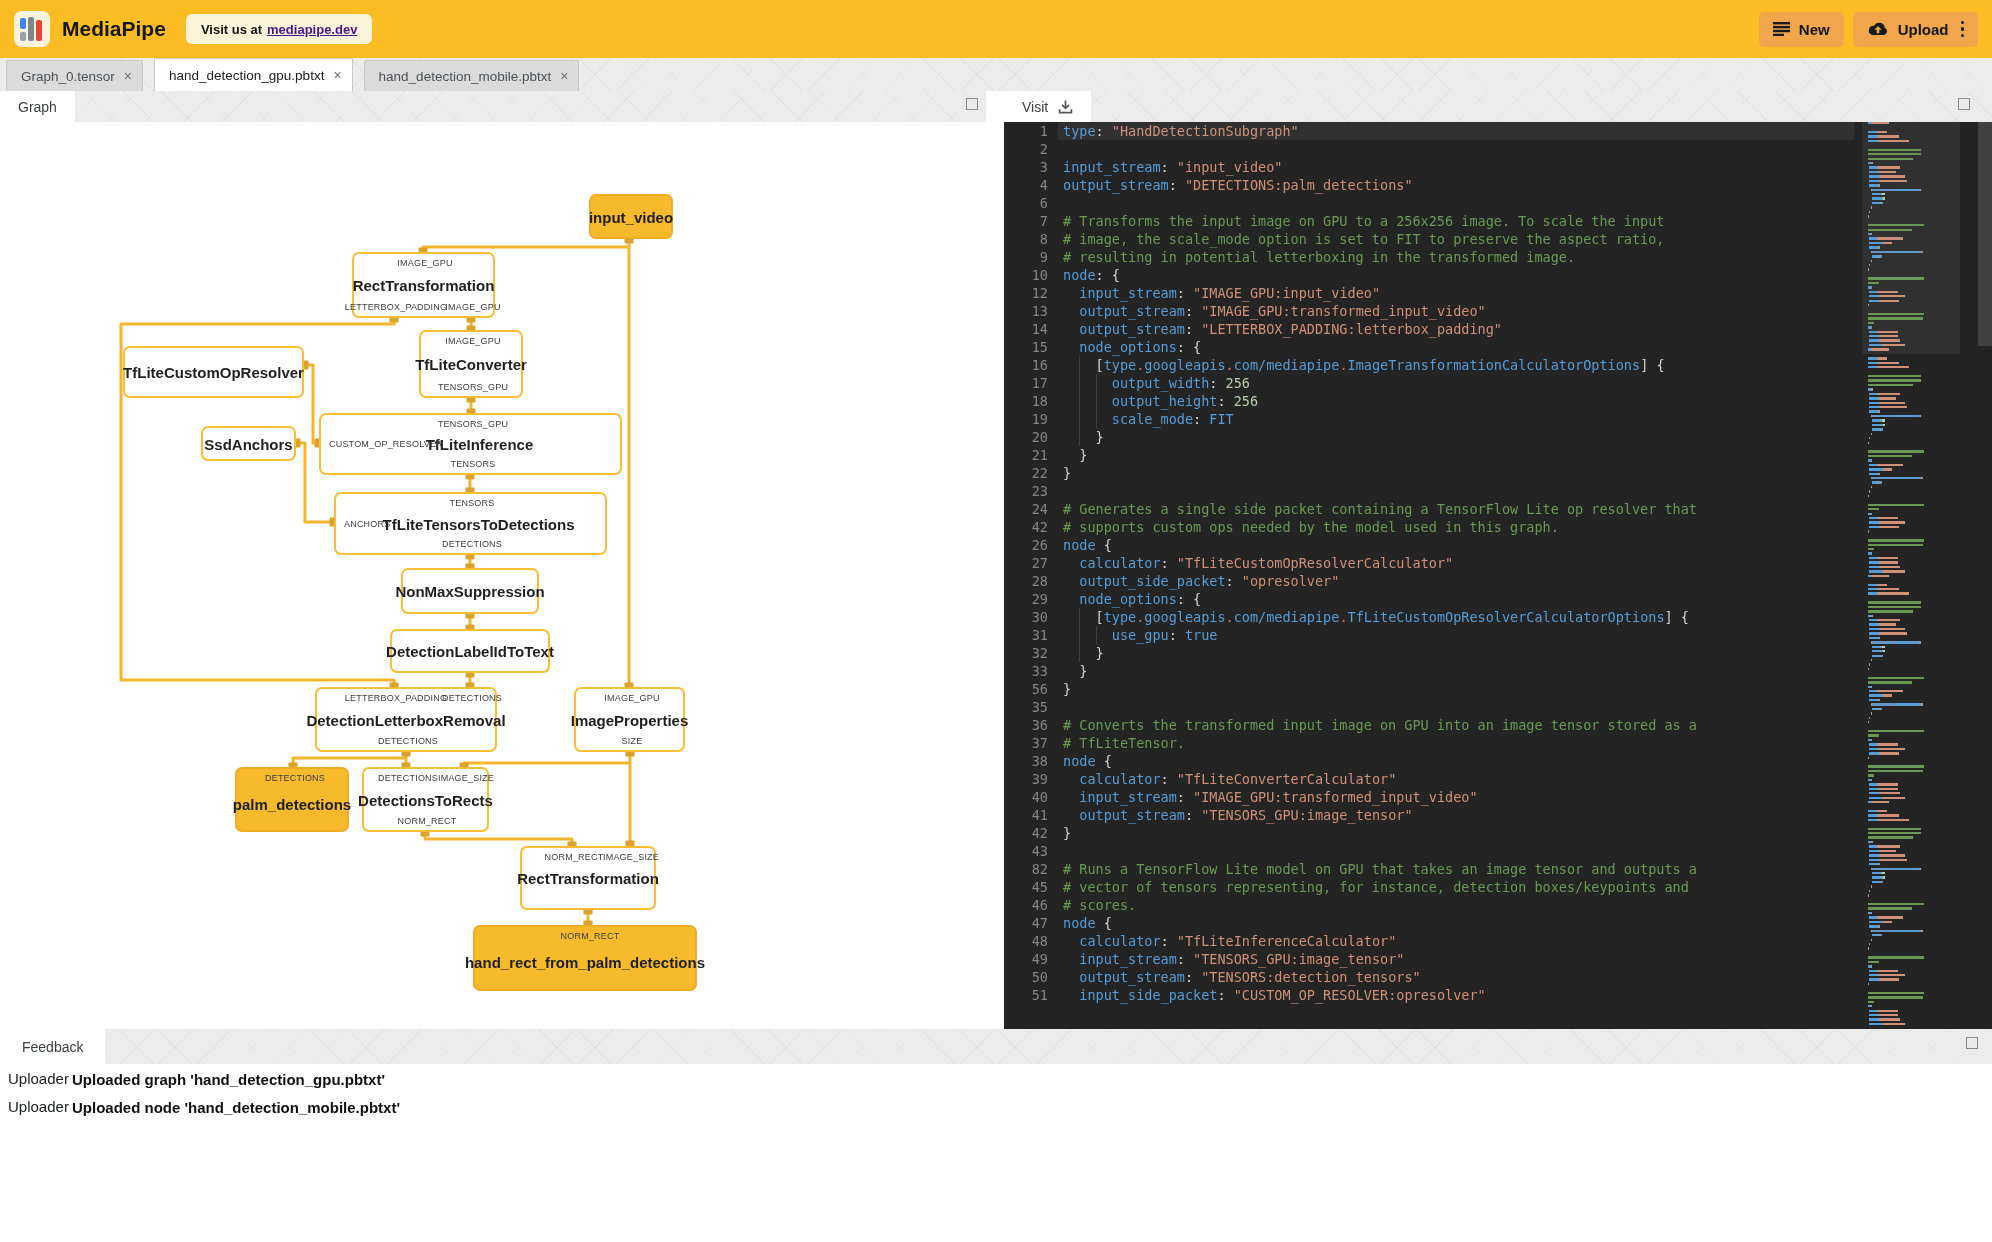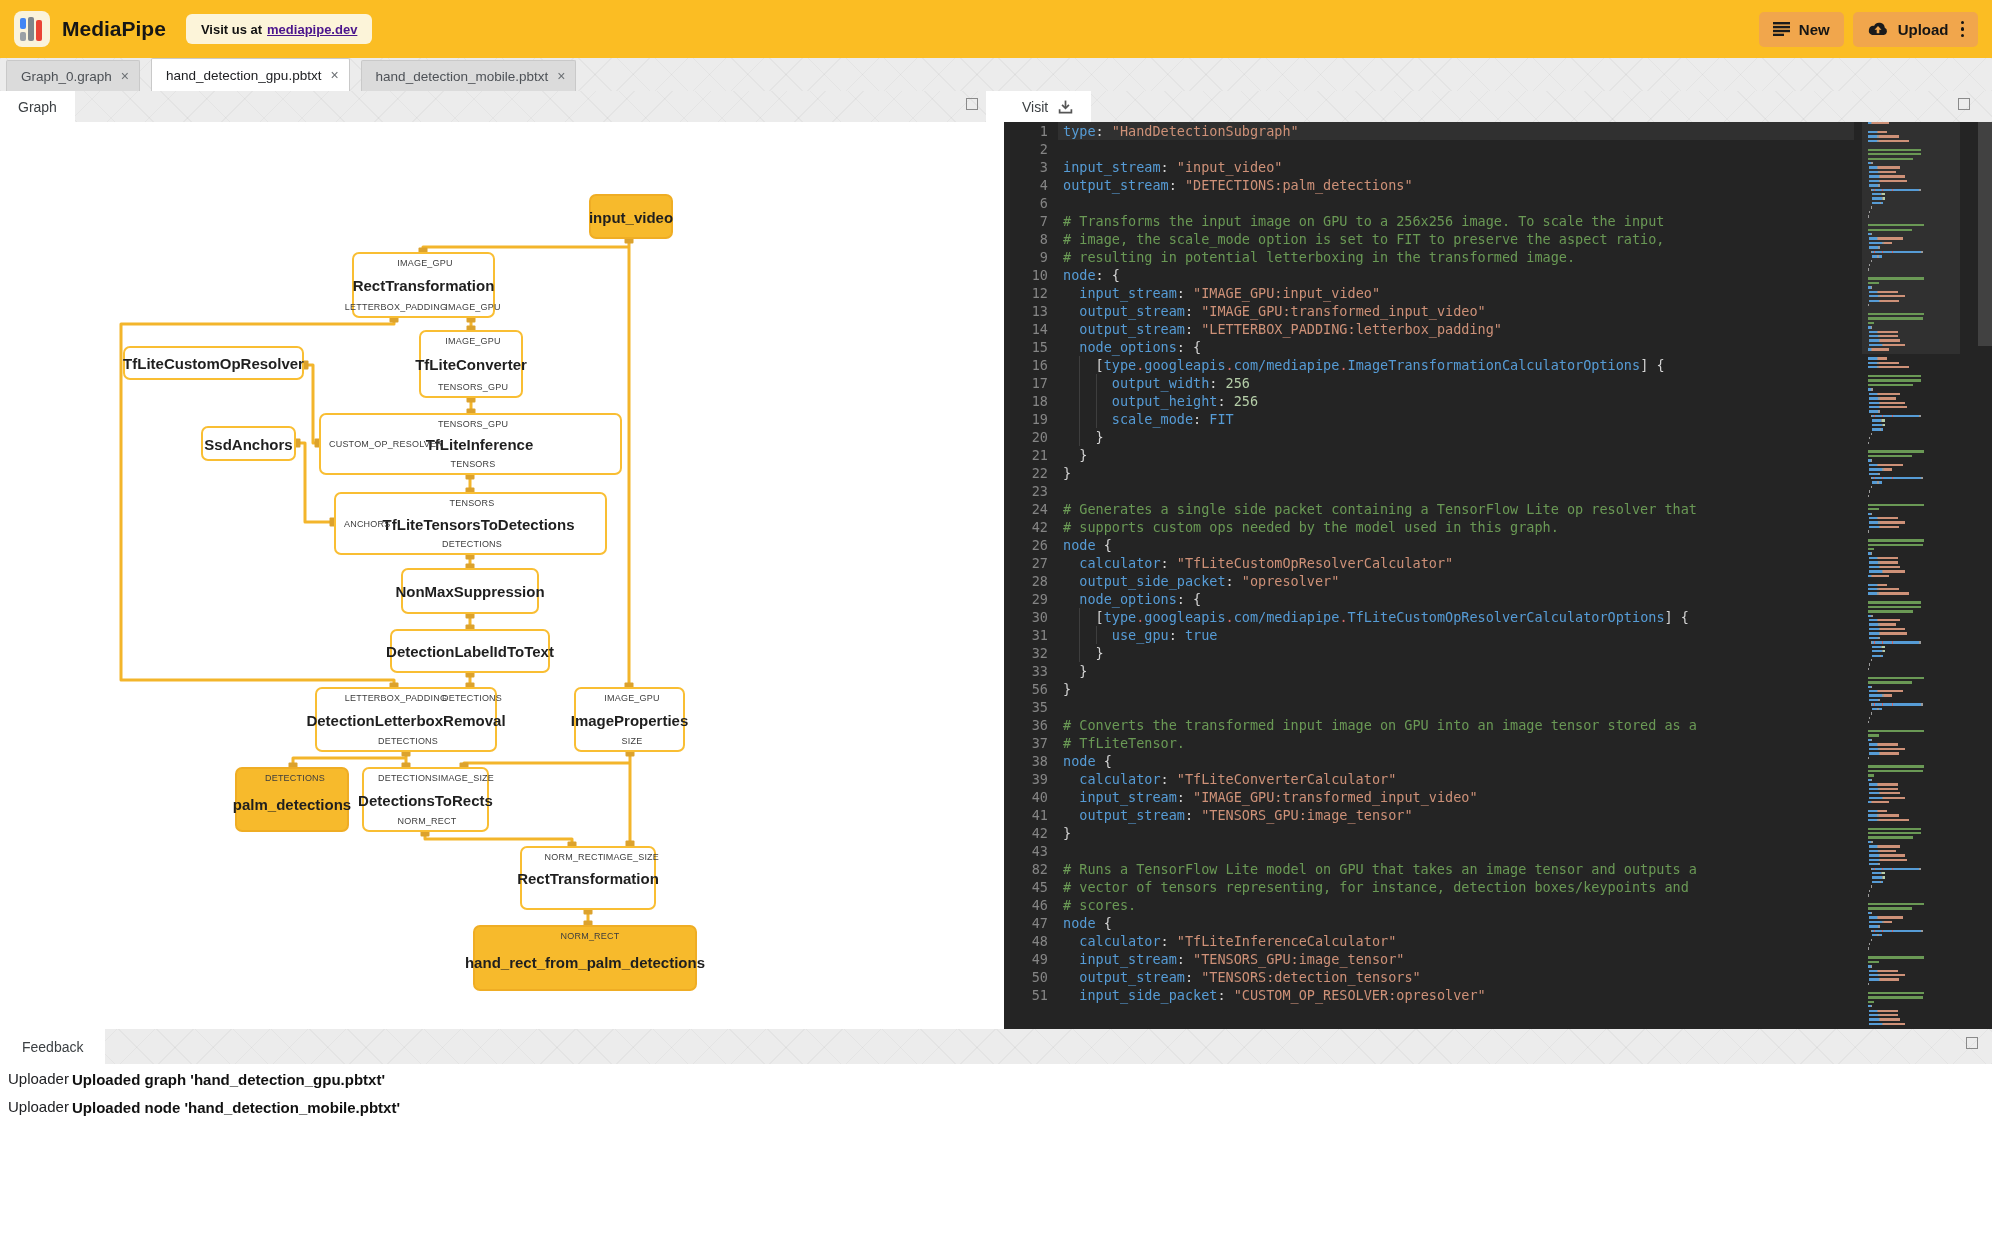--- a/index.html
+++ b/index.html
@@ -112,21 +112,21 @@
     <span class="kebab">
         <i></i>
         <i></i>
         <i></i>
       </span>
   </div>
 </div>
 
 <div class="filetabs hatch" id="file-tabs">
     <div class="ftab">
-      <span>Graph_0.graph</span>
+      <span>Graph_0.tensor</span>
       <span class="x">×</span>
     </div>
     <div class="ftab active">
       <span>hand_detection_gpu.pbtxt</span>
       <span class="x">×</span>
     </div>
     <div class="ftab">
       <span>hand_detection_mobile.pbtxt</span>
       <span class="x">×</span>
     </div>
@@ -211,21 +211,21 @@
         <div class="title">RectTransformation</div>
         <div class="gport top" style="left: 71px;">IMAGE_GPU</div>
         <div class="gport bot" style="left: 42px;">LETTERBOX_PADDING</div>
         <div class="gport bot" style="left: 119px;">IMAGE_GPU</div>
       </div>
       <div class="gnode" style="left: 419px; top: 208px; width: 104px; height: 68px;">
         <div class="title">TfLiteConverter</div>
         <div class="gport top" style="left: 52px;">IMAGE_GPU</div>
         <div class="gport bot" style="left: 52px;">TENSORS_GPU</div>
       </div>
-      <div class="gnode" style="left: 123px; top: 224px; width: 181px; height: 34px;">
+      <div class="gnode" style="left: 123px; top: 224px; width: 181px; height: 52px;">
         <div class="title">TfLiteCustomOpResolver</div>
       </div>
       <div class="gnode" style="left: 201px; top: 304px; width: 95px; height: 35px;">
         <div class="title">SsdAnchors</div>
       </div>
       <div class="gnode haslp" style="left: 319px; top: 291px; width: 303px; height: 62px;">
         <div class="title">TfLiteInference</div>
         <div class="gport top" style="left: 152px;">TENSORS_GPU</div>
         <div class="gport bot" style="left: 152px;">TENSORS</div>
         <div class="gport left">CUSTOM_OP_RESOLVER</div>

